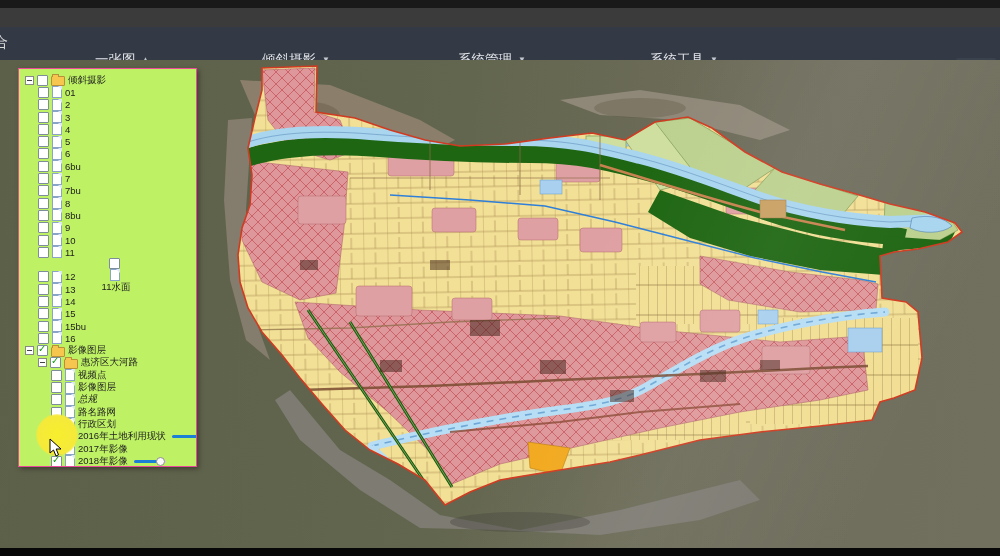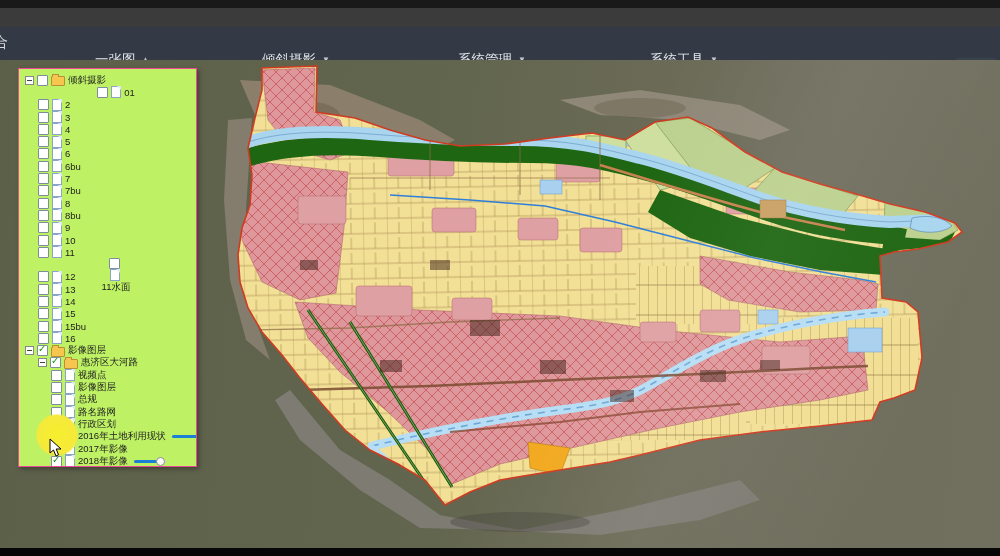--- a/index.html
+++ b/index.html
@@ -215,21 +215,21 @@
 </div>
 
 <div class="layer-panel">
   <div id="tree-root">
       <div class="tree-row" style="padding-left: 4px;">
         <span class="expander"></span>
         <span class="cbx"></span>
         <span class="ico-folder"></span>
         <span class="tree-label">倾斜摄影</span>
       </div>
-      <div class="tree-row" style="padding-left: 17px; justify-content: center;">
+      <div class="tree-row" style="padding-left: 17px;">
         <span class="cbx"></span>
         <span class="ico-doc"></span>
         <span class="tree-label">01</span>
       </div>
       <div class="tree-row" style="padding-left: 17px;">
         <span class="cbx"></span>
         <span class="ico-doc"></span>
         <span class="tree-label">2</span>
       </div>
       <div class="tree-row" style="padding-left: 17px;">
@@ -342,21 +342,21 @@
       <div class="tree-row" style="padding-left: 30px;">
         <span class="cbx"></span>
         <span class="ico-doc"></span>
         <span class="tree-label">视频点</span>
       </div>
       <div class="tree-row" style="padding-left: 30px;">
         <span class="cbx"></span>
         <span class="ico-doc"></span>
         <span class="tree-label">影像图层</span>
       </div>
-      <div class="tree-row" style="padding-left: 30px;">
+      <div class="tree-row" style="padding-left: 30px; font-style: italic;">
         <span class="cbx"></span>
         <span class="ico-doc"></span>
         <span class="tree-label">总规</span>
       </div>
       <div class="tree-row" style="padding-left: 30px;">
         <span class="cbx"></span>
         <span class="ico-doc"></span>
         <span class="tree-label">路名路网</span>
       </div>
       <div class="tree-row" style="padding-left: 30px;">

